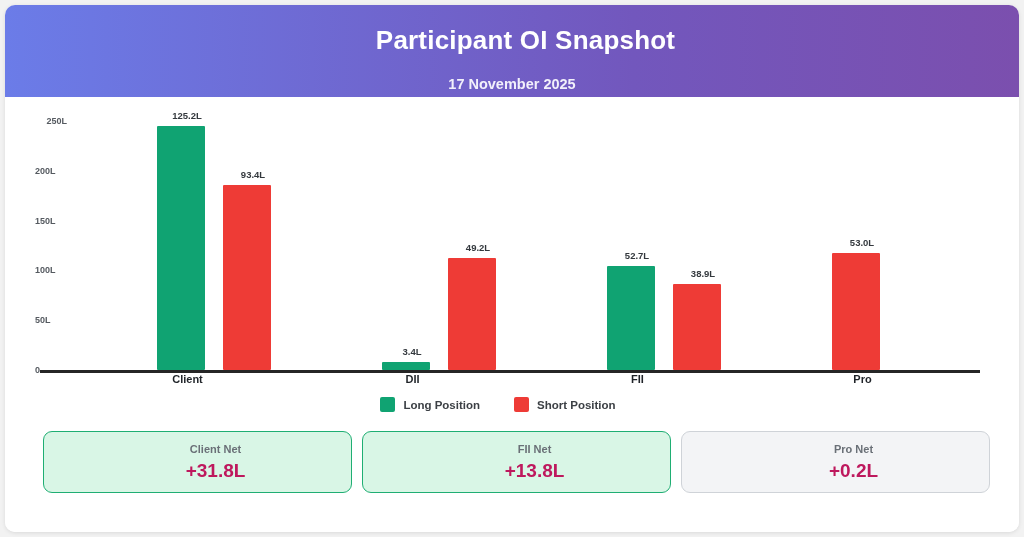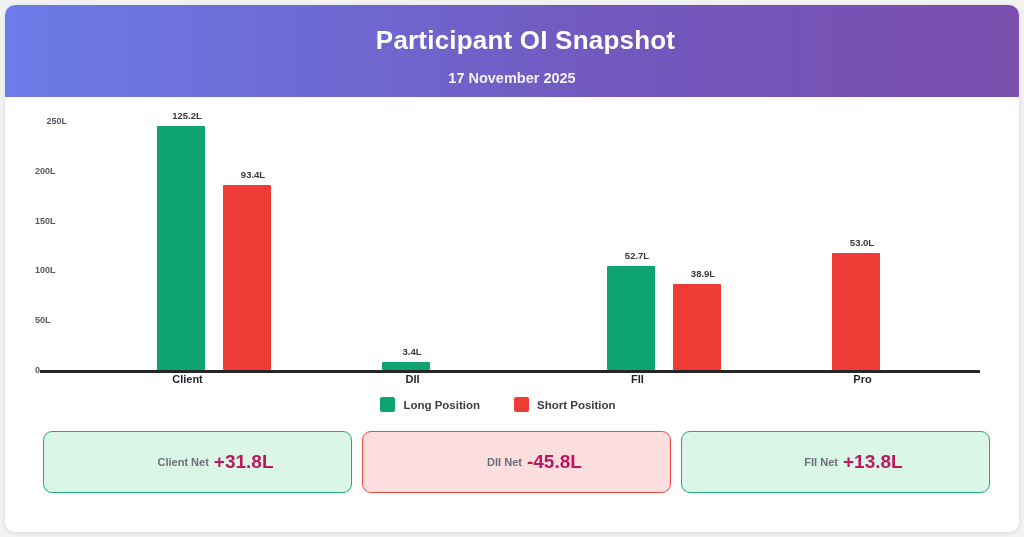--- a/index.html
+++ b/index.html
@@ -28,21 +28,21 @@
   }
   .header-title {
     margin-top: 20px;
     font-size: 26px;
     font-weight: bold;
     color: #ffffff;
     letter-spacing: .2px;
     margin-left: 27px;
   }
   .header-sub {
-    margin-top: 14px;
+    margin-top: 20px;
     font-size: 14.5px;
     font-weight: bold;
     color: #f2f0fb;
   }
 
   
   .chart-area {
     position: absolute; left: 0; top: 92px;
     width: 1014px; height: 435px;
     background: #ffffff;
@@ -144,21 +144,21 @@
     display: flex;
     gap: 10px;
   }
   .card {
     flex: 1 1 0;
     height: 62px;
     border-radius: 9px;
     border: 1.6px solid #cfd3d8;
     background: #f3f4f6;
     display: flex;
-    flex-direction: row;
+    flex-direction: column;
     align-items: center;
     justify-content: center;
     gap: 5px;
     padding-left: 36px;
   }
   .card.pos { background: #d9f6e6; border-color: #1fae73; }
   .card.neg { background: #fcdede; border-color: #ef4a46; }
   .card-title {
     font-size: 11px;
     font-weight: bold;
@@ -204,20 +204,24 @@
               </div>
             </div>
             <div class="cat-label">Client</div>
           </div>
           <div class="group">
             <div class="bars">
               <div class="bar-wrap">
                 <div class="bar-label">3.4L</div>
                 <div class="bar long" style="background: rgb(16, 163, 114); height: 7.96923px;"></div>
               </div>
+              <div class="bar-wrap">
+                <div class="bar-label">49.2L</div>
+                <div class="bar short" style="background: rgb(238, 59, 54); height: 111.569px;"></div>
+              </div>
             </div>
             <div class="cat-label">DII</div>
           </div>
           <div class="group">
             <div class="bars">
               <div class="bar-wrap">
                 <div class="bar-label">52.7L</div>
                 <div class="bar long" style="background: rgb(16, 163, 114); height: 103.6px;"></div>
               </div>
               <div class="bar-wrap">
@@ -249,24 +253,24 @@
           <span class="legend-swatch" style="background: rgb(238, 59, 54);"></span>
           <span class="legend-text">Short Position</span>
         </div>
       </div>
 
     <div class="cards">
         <div class="card pos">
           <div class="card-title">Client Net</div>
           <div class="card-value">+31.8L</div>
         </div>
-        <div class="card neg">
-          <div class="card-title">DII Net</div>
-          <div class="card-value">-45.8L</div>
-        </div>
         <div class="card pos">
           <div class="card-title">FII Net</div>
           <div class="card-value">+13.8L</div>
         </div>
+        <div class="card">
+          <div class="card-title">Pro Net</div>
+          <div class="card-value">+0.2L</div>
+        </div>
       </div>
 
   </div>
 </div>
 
 </body></html>

